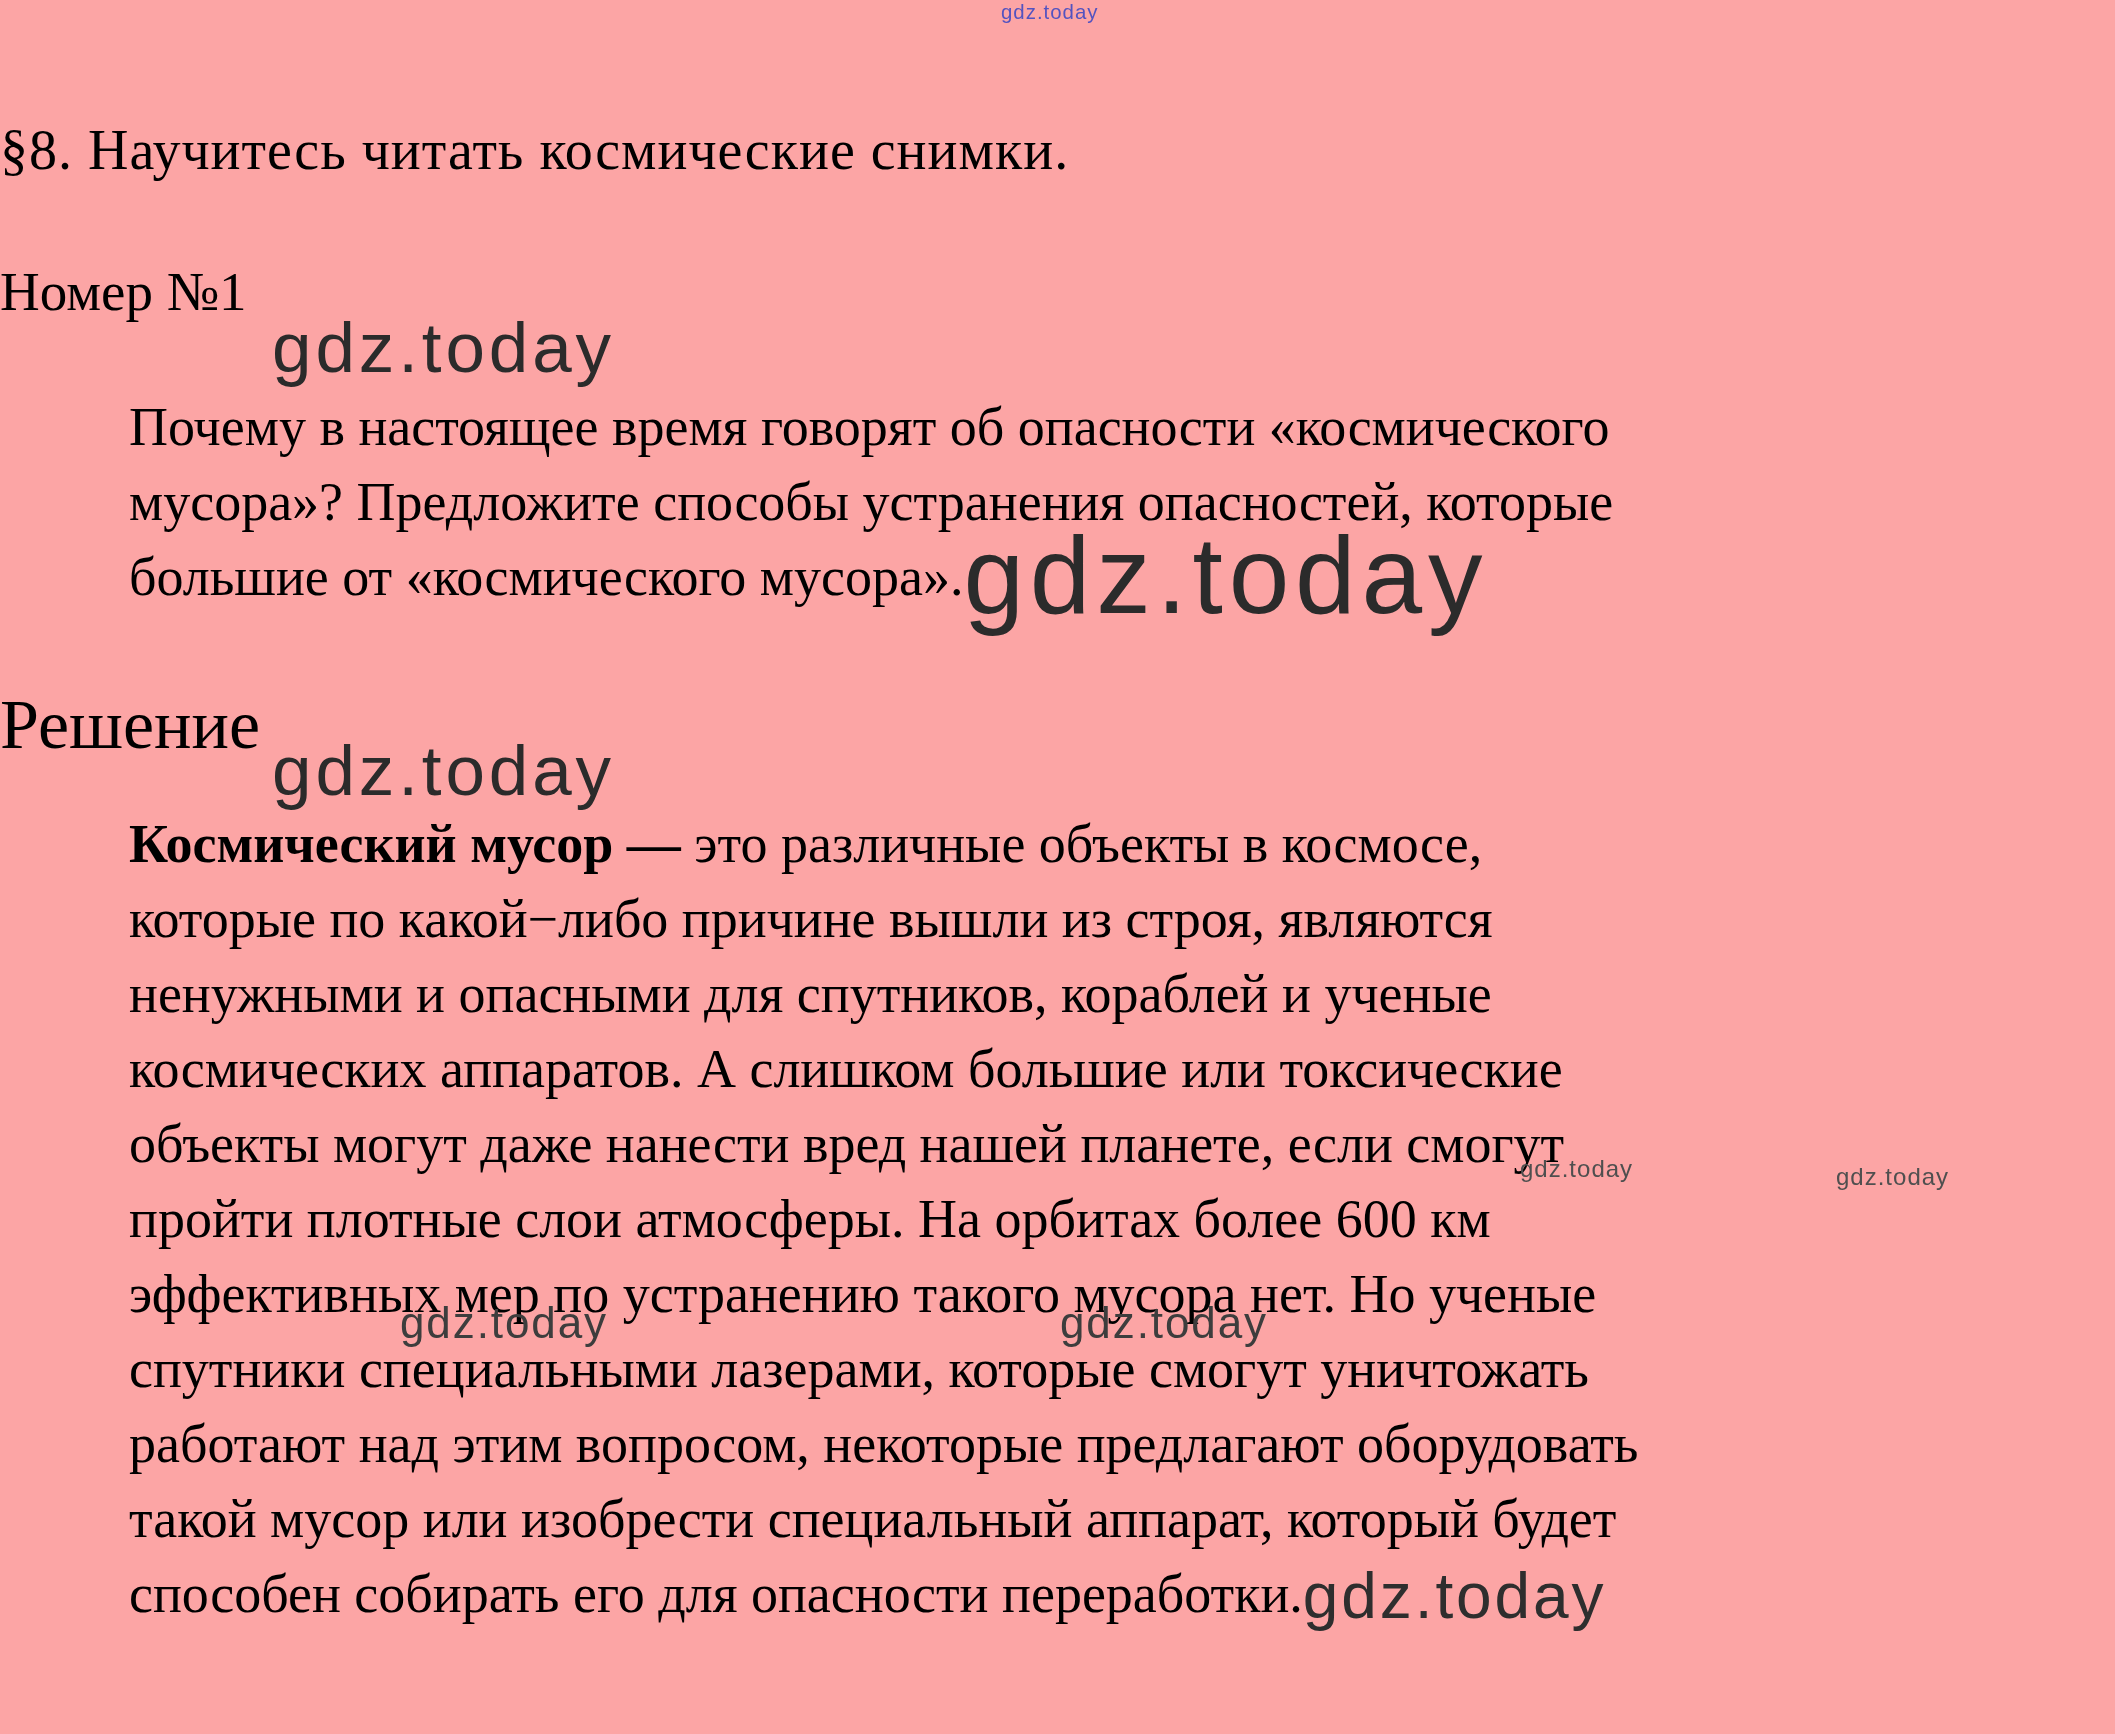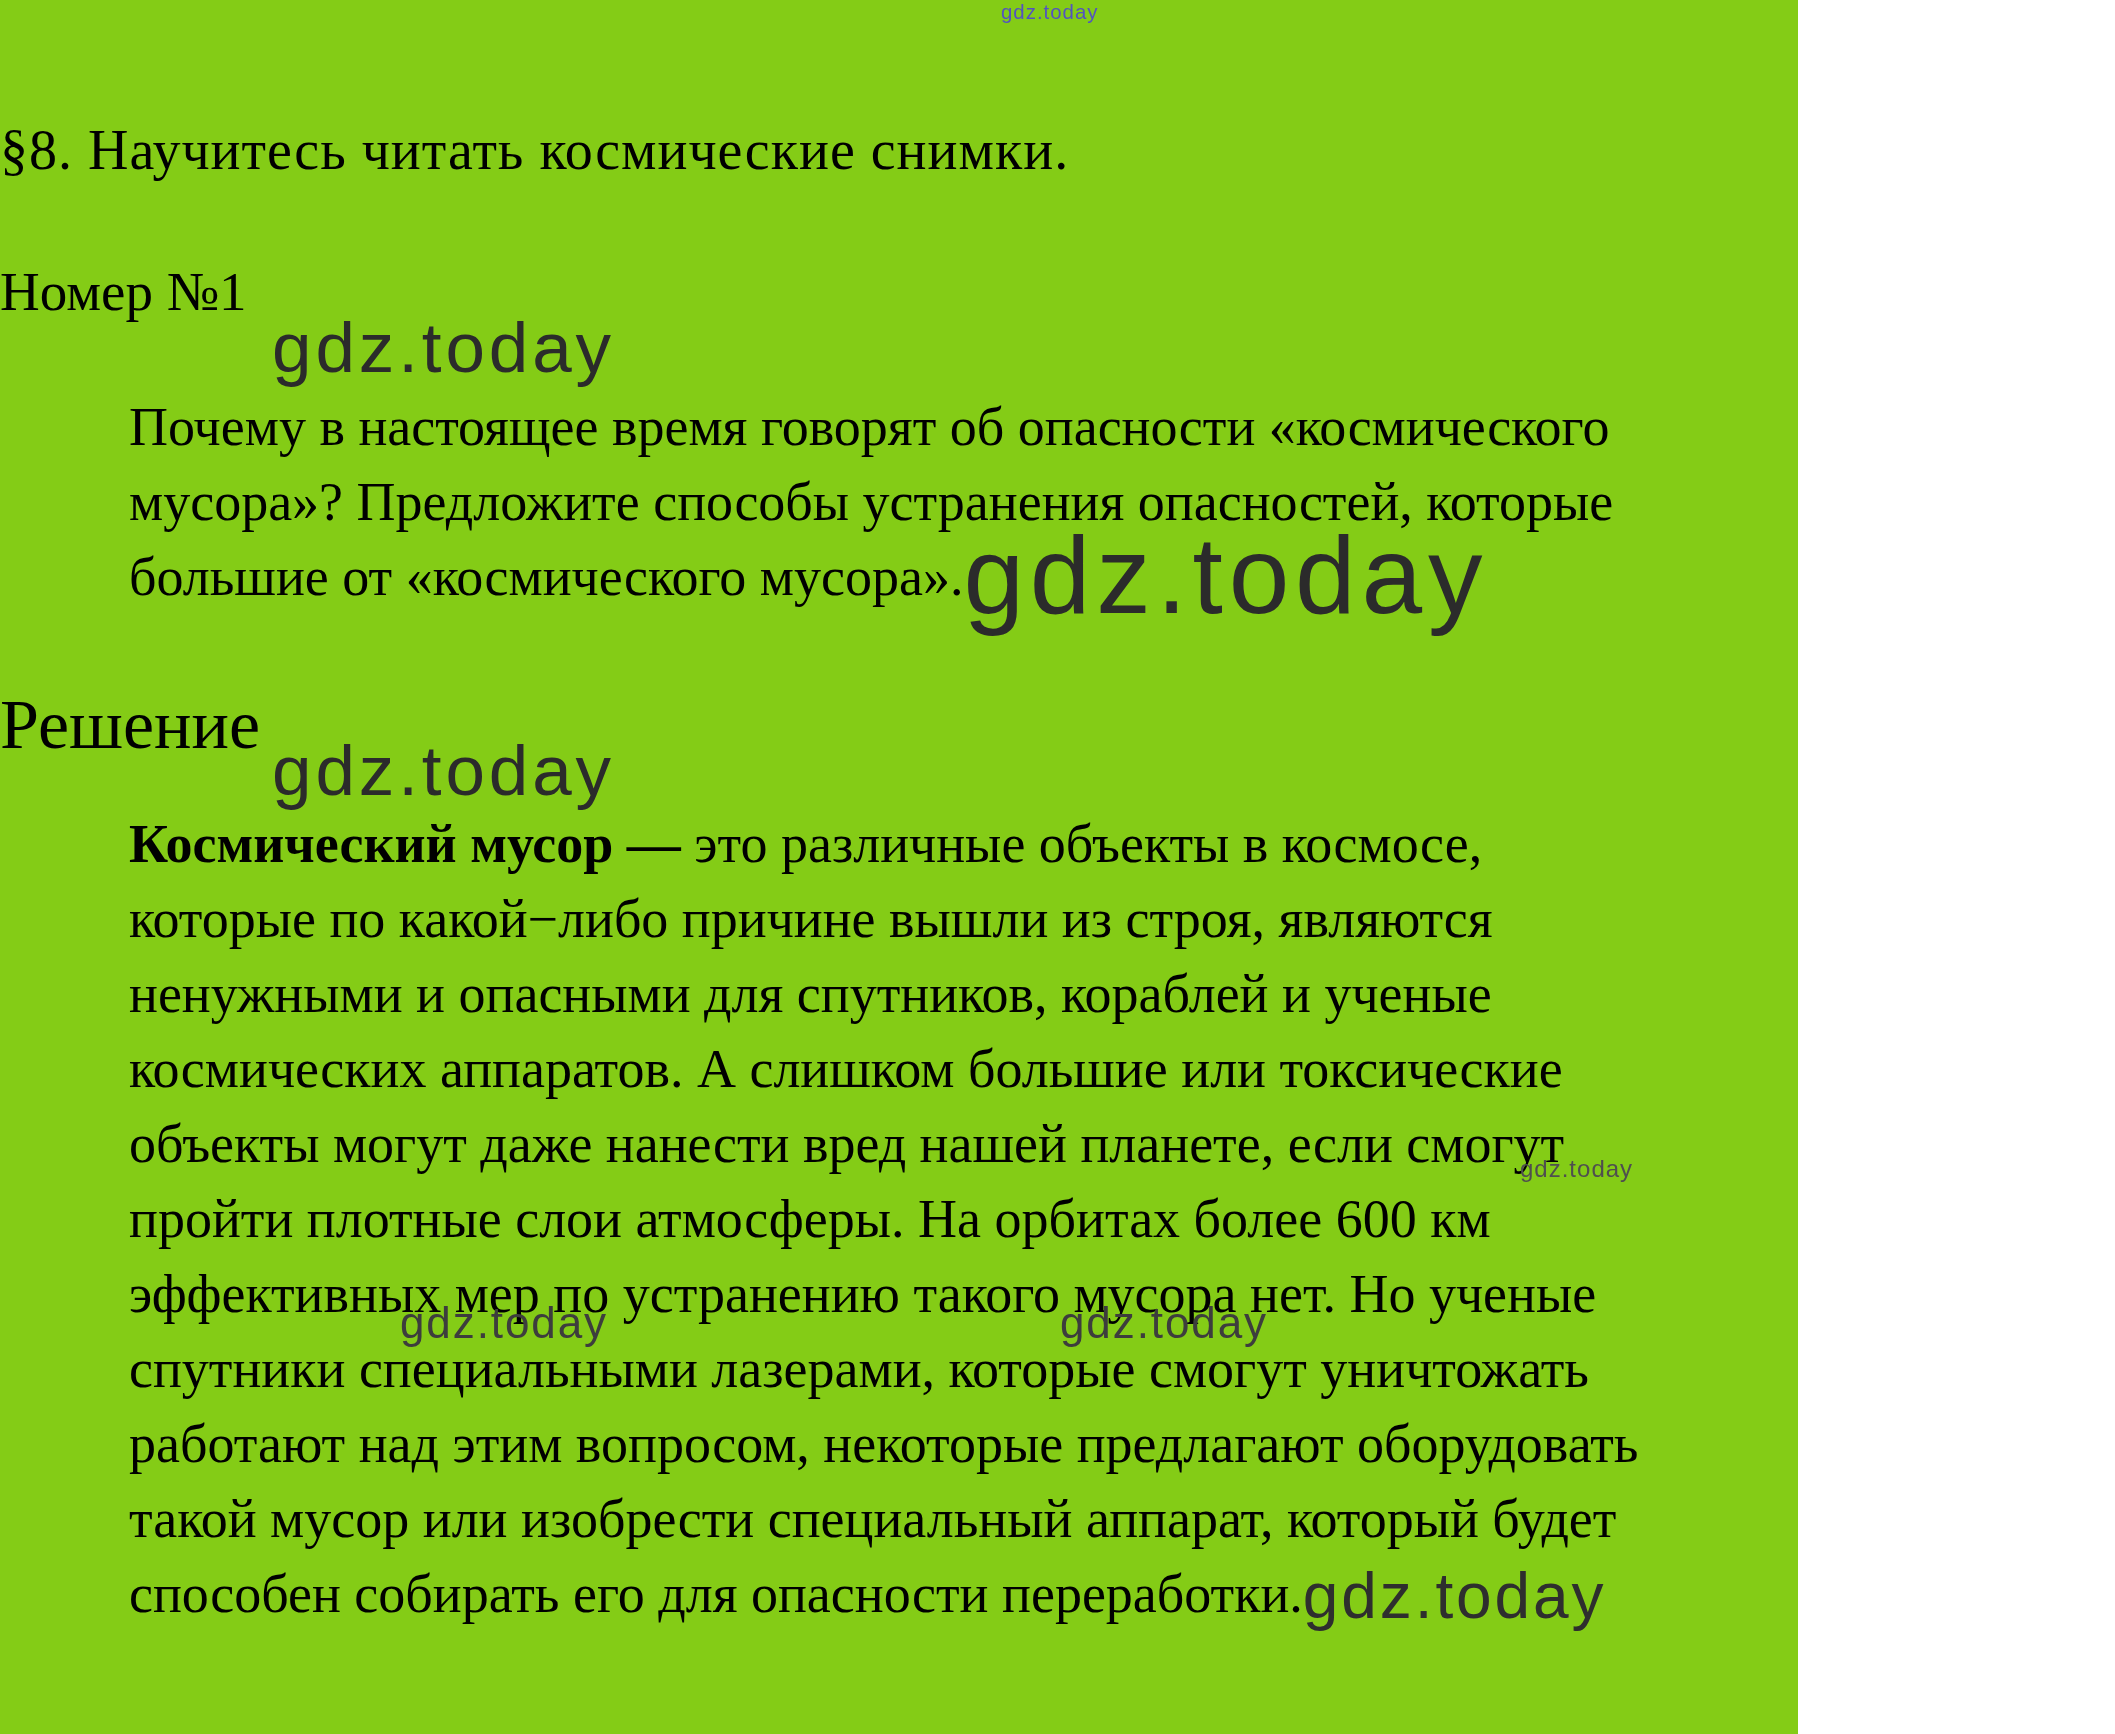--- a/index.html
+++ b/index.html
@@ -1,20 +1,20 @@
 <!DOCTYPE html>
 <html><head>
 <meta charset="utf-8">
 <style>
   html, body { margin: 0; padding: 0; background: #ffffff; }
   .page {
     position: relative;
-    width: 1798px;
+    width: 2115px;
     height: 1734px;
-    background: #84cc16;
+    background: #fca5a5;
     font-family: "Liberation Serif", serif;
     color: #000000;
     overflow: hidden;
   }
   .centered {
     position: absolute;
     left: 0;
     width: 2115px;
     white-space: nowrap;
   }

